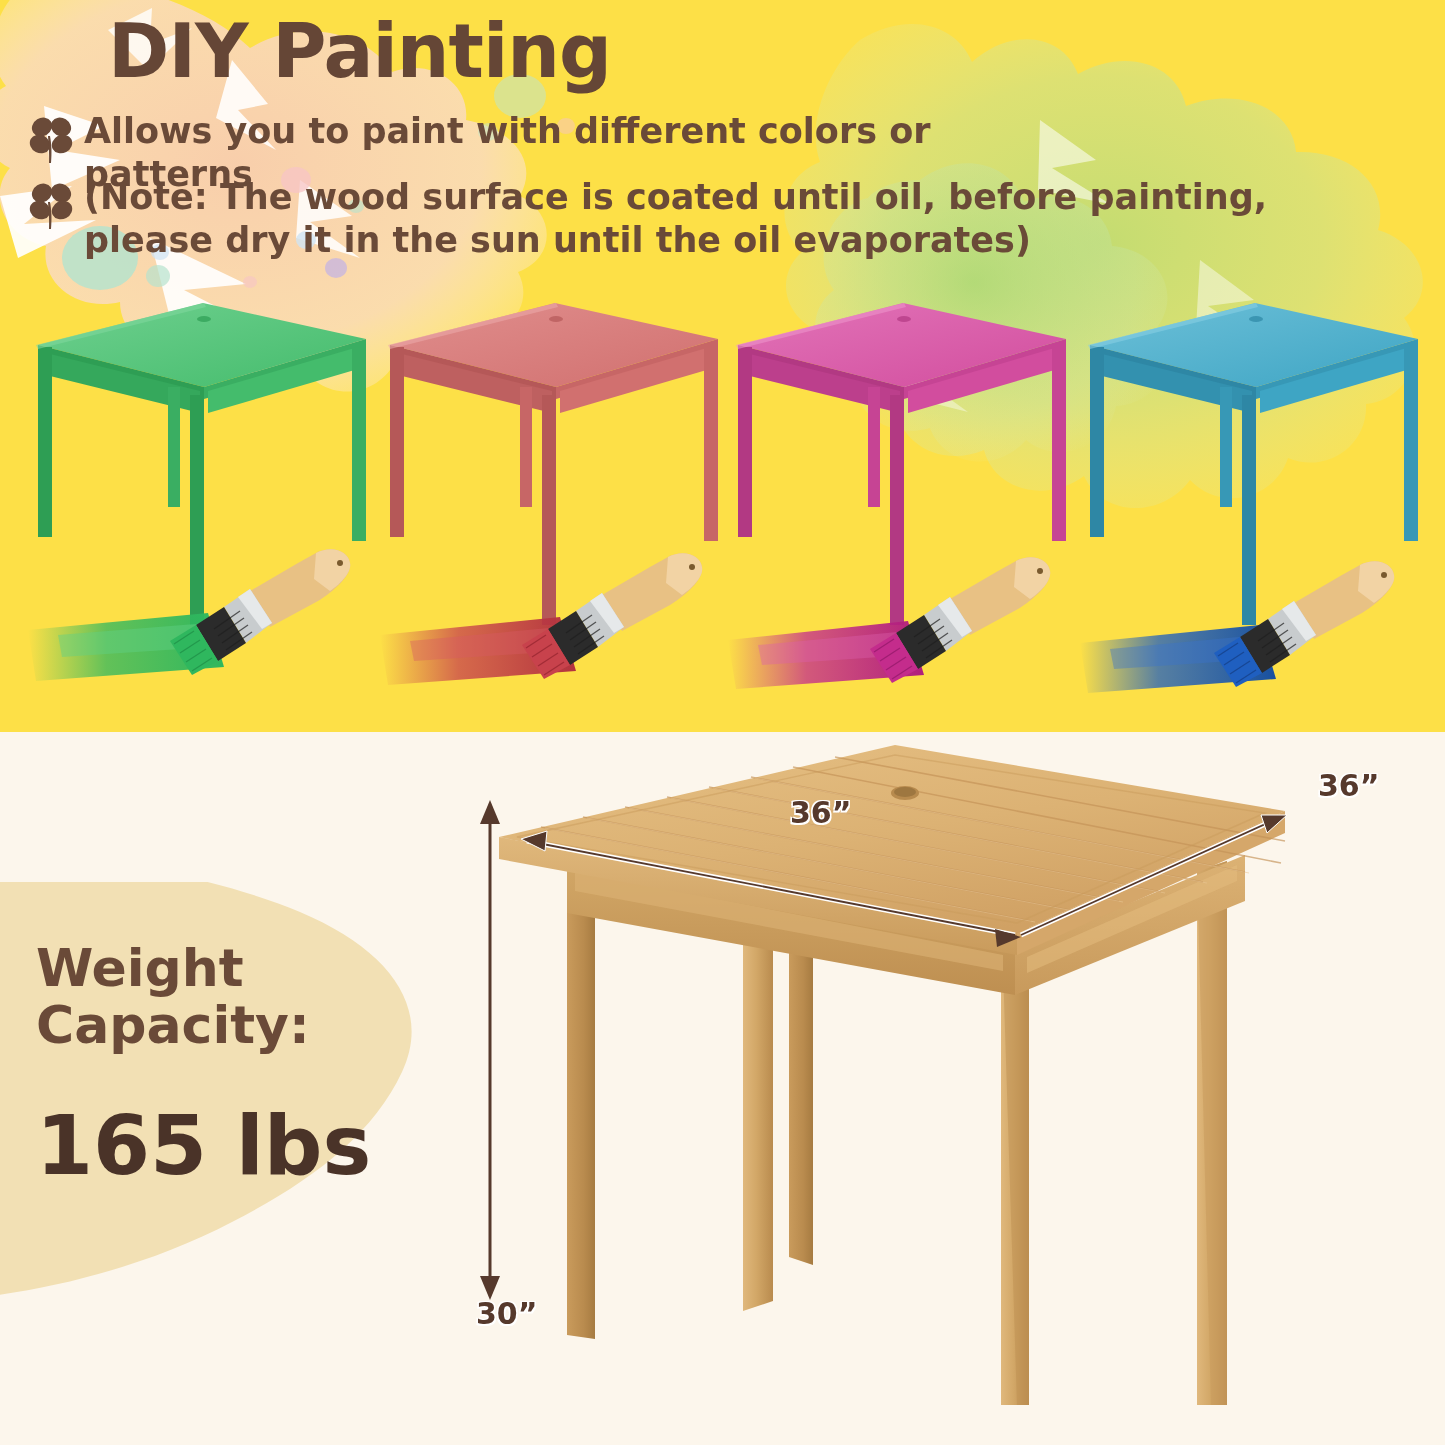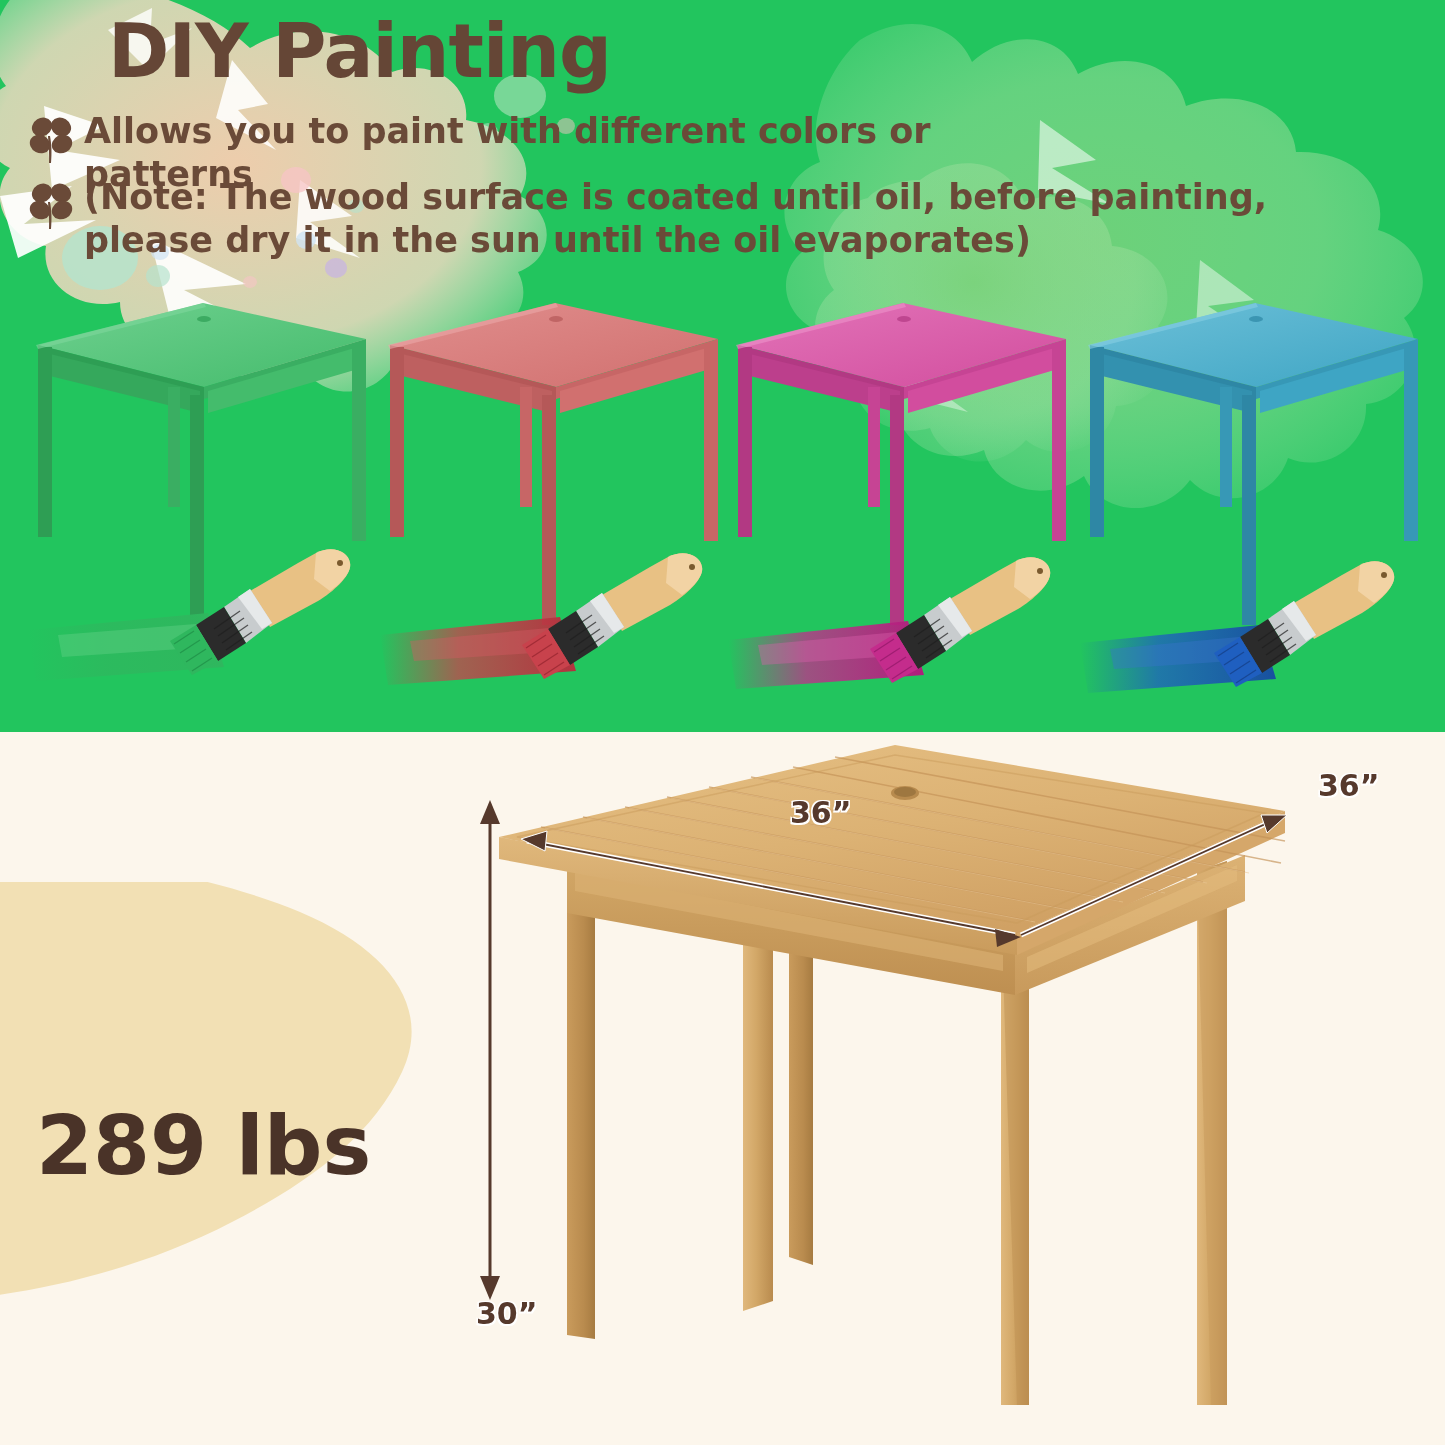--- a/index.html
+++ b/index.html
@@ -4,21 +4,21 @@
 <style>
   html,body{margin:0;padding:0;}
   body{
     width:1445px;height:1445px;overflow:hidden;
     font-family:"Liberation Sans",sans-serif;
     background:#ffffff;position:relative;
   }
   .stage{position:absolute;inset:0;width:1445px;height:1445px;overflow:hidden;}
 
   
-  .top-section{position:absolute;left:0;top:0;width:1445px;height:732px;background:#22c55e;overflow:hidden;}
+  .top-section{position:absolute;left:0;top:0;width:1445px;height:732px;background:#fde047;overflow:hidden;}
   .top-bg{position:absolute;inset:0;width:100%;height:100%;}
 
   .title{
     position:absolute;left:108px;top:8px;
     font-size:74px;font-weight:700;color:#654636;
     letter-spacing:-1px;white-space:nowrap;
     font-family:"DejaVu Sans",sans-serif;
   }
 
   .bullet-row{position:absolute;display:flex;align-items:flex-start;}
@@ -389,21 +389,23 @@
     </div>
   </div>
 
   <div class="bottom-section">
     <svg class="blob" viewBox="0 0 560 420">
       <path fill="#F2E0B4" d="M-40,-30 C120,-40 300,-20 420,30 C510,68 552,126 522,190
         C492,254 430,300 352,340 C280,378 190,404 110,414 C40,422 -20,418 -60,400 L-60,-20 Z"></path>
     </svg>
   </div>
 
-  <div class="wc-value">289 lbs</div>
+  <div class="wc-label">Weight
+Capacity:</div>
+  <div class="wc-value">165 lbs</div>
 
   <div class="main-table">
     <svg viewBox="0 0 880 660">
       <defs>
         <linearGradient id="wtop" x1="0" y1="0" x2="0.6" y2="1">
           <stop offset="0%" stop-color="#E6C084"></stop>
             <stop offset="55%" stop-color="#DCB274"></stop>
             <stop offset="100%" stop-color="#D0A164"></stop>
         </linearGradient>
         <linearGradient id="wedge" x1="0" y1="0" x2="0" y2="1">

